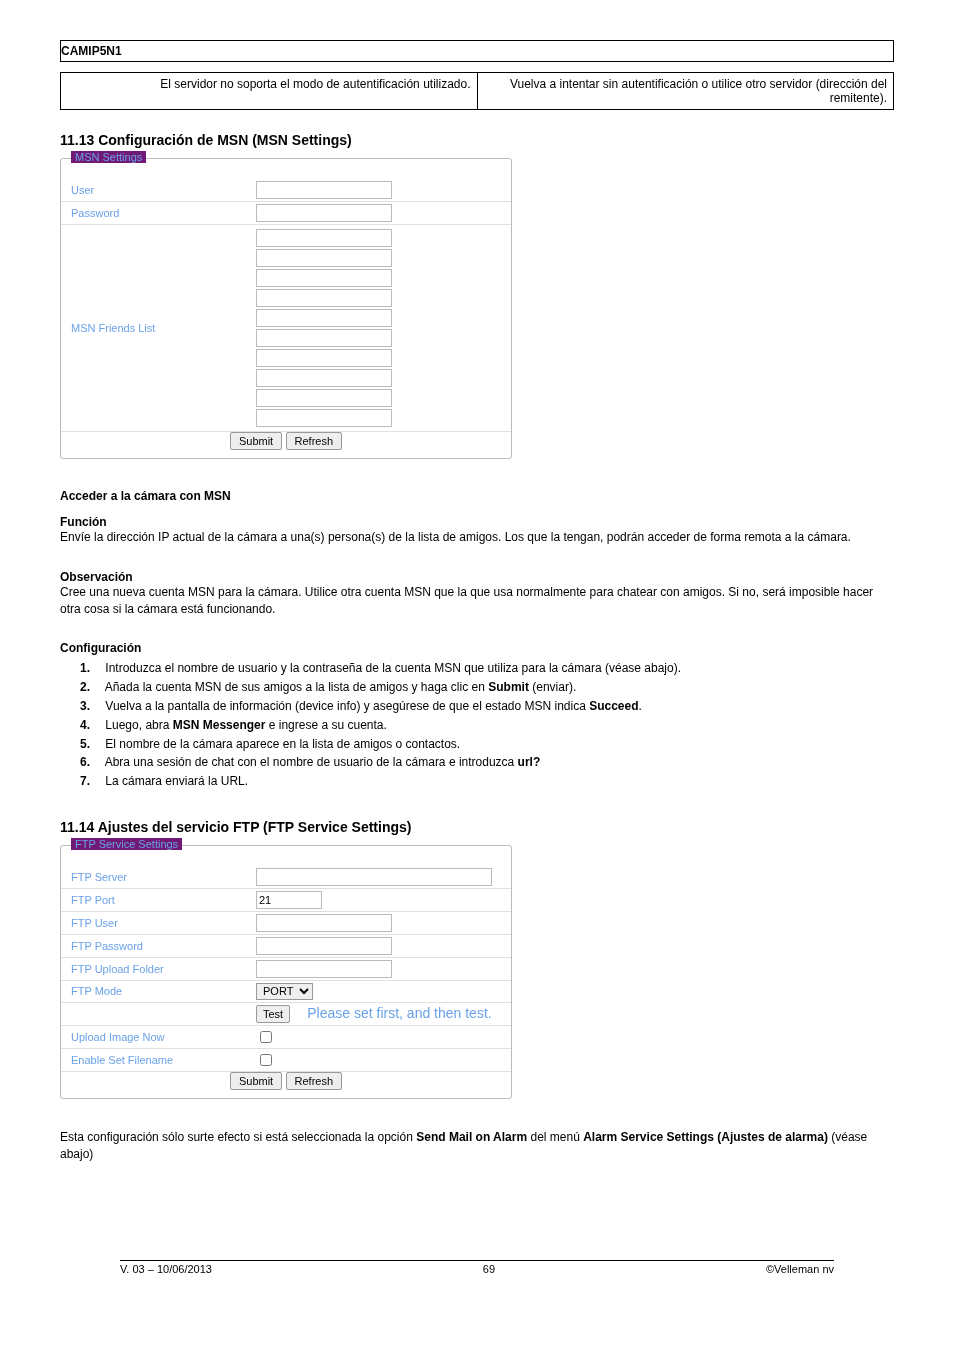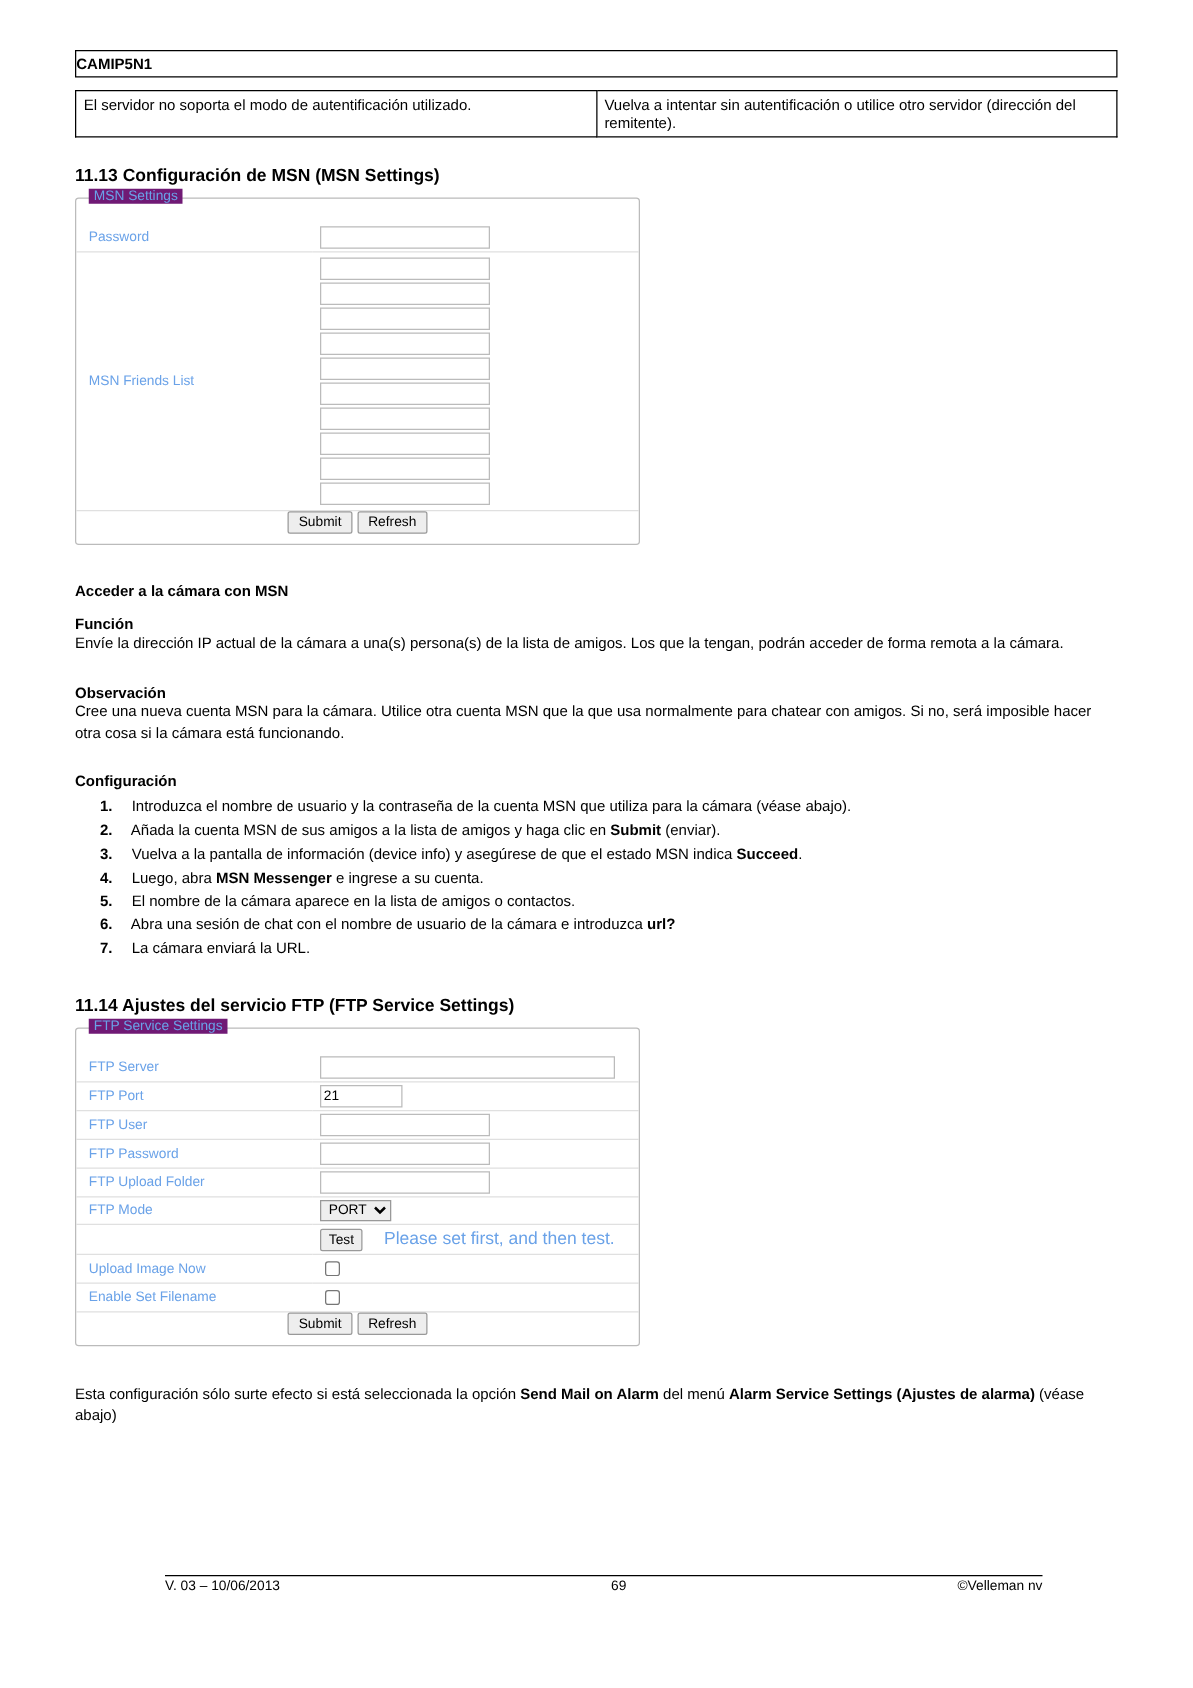--- a/index.html
+++ b/index.html
@@ -14,20 +14,21 @@
   }
   .header-box {
     border: 1px solid #000;
     font-weight: bold;
     padding: 3px 0;
     margin-bottom: 10px;
   }
   table.info-table {
     border-collapse: collapse;
     width: 100%;
+    text-align: right;
   }
   table.info-table td {
     border: 1px solid #000;
     padding: 4px 6px;
     vertical-align: top;
     width: 50%;
   }
   h2.section {
     font-size: 14px;
     font-weight: bold;
@@ -133,21 +134,21 @@
   ol.numbered li {
     padding: 1px 0;
     line-height: 1.4;
   }
   ol.numbered li .num {
     font-weight: bold;
   }
   .footer-line {
     position: absolute;
     bottom: 35px;
-    left: 72px;
+    left: 60px;
     right: 60px;
     border-top: 1px solid #000;
     display: flex;
     justify-content: space-between;
     font-size: 11px;
     padding-top: 2px;
   }
   .page-container {
     position: relative;
     min-height: 1270px;
@@ -172,20 +173,24 @@
   </tr>
 </tbody>
     </table>
 
 <h2 class="section">11.13 Configuración de MSN (MSN Settings)</h2>
 
 <div class="fieldset-like">
   <div class="fieldset-legend">MSN Settings</div>
   <table class="form-table">
     <tbody>
+    <tr>
+      <td class="label-cell">User</td>
+      <td><input class="text-input" style=""></td>
+    </tr>
     <tr>
       <td class="label-cell">Password</td>
       <td><input class="text-input" style=""></td>
     </tr>
     <tr>
       <td class="label-cell">MSN Friends List</td>
       <td>
         <div class="friends-stack">
           <input class="text-input" style="">
           <input class="text-input" style="">

